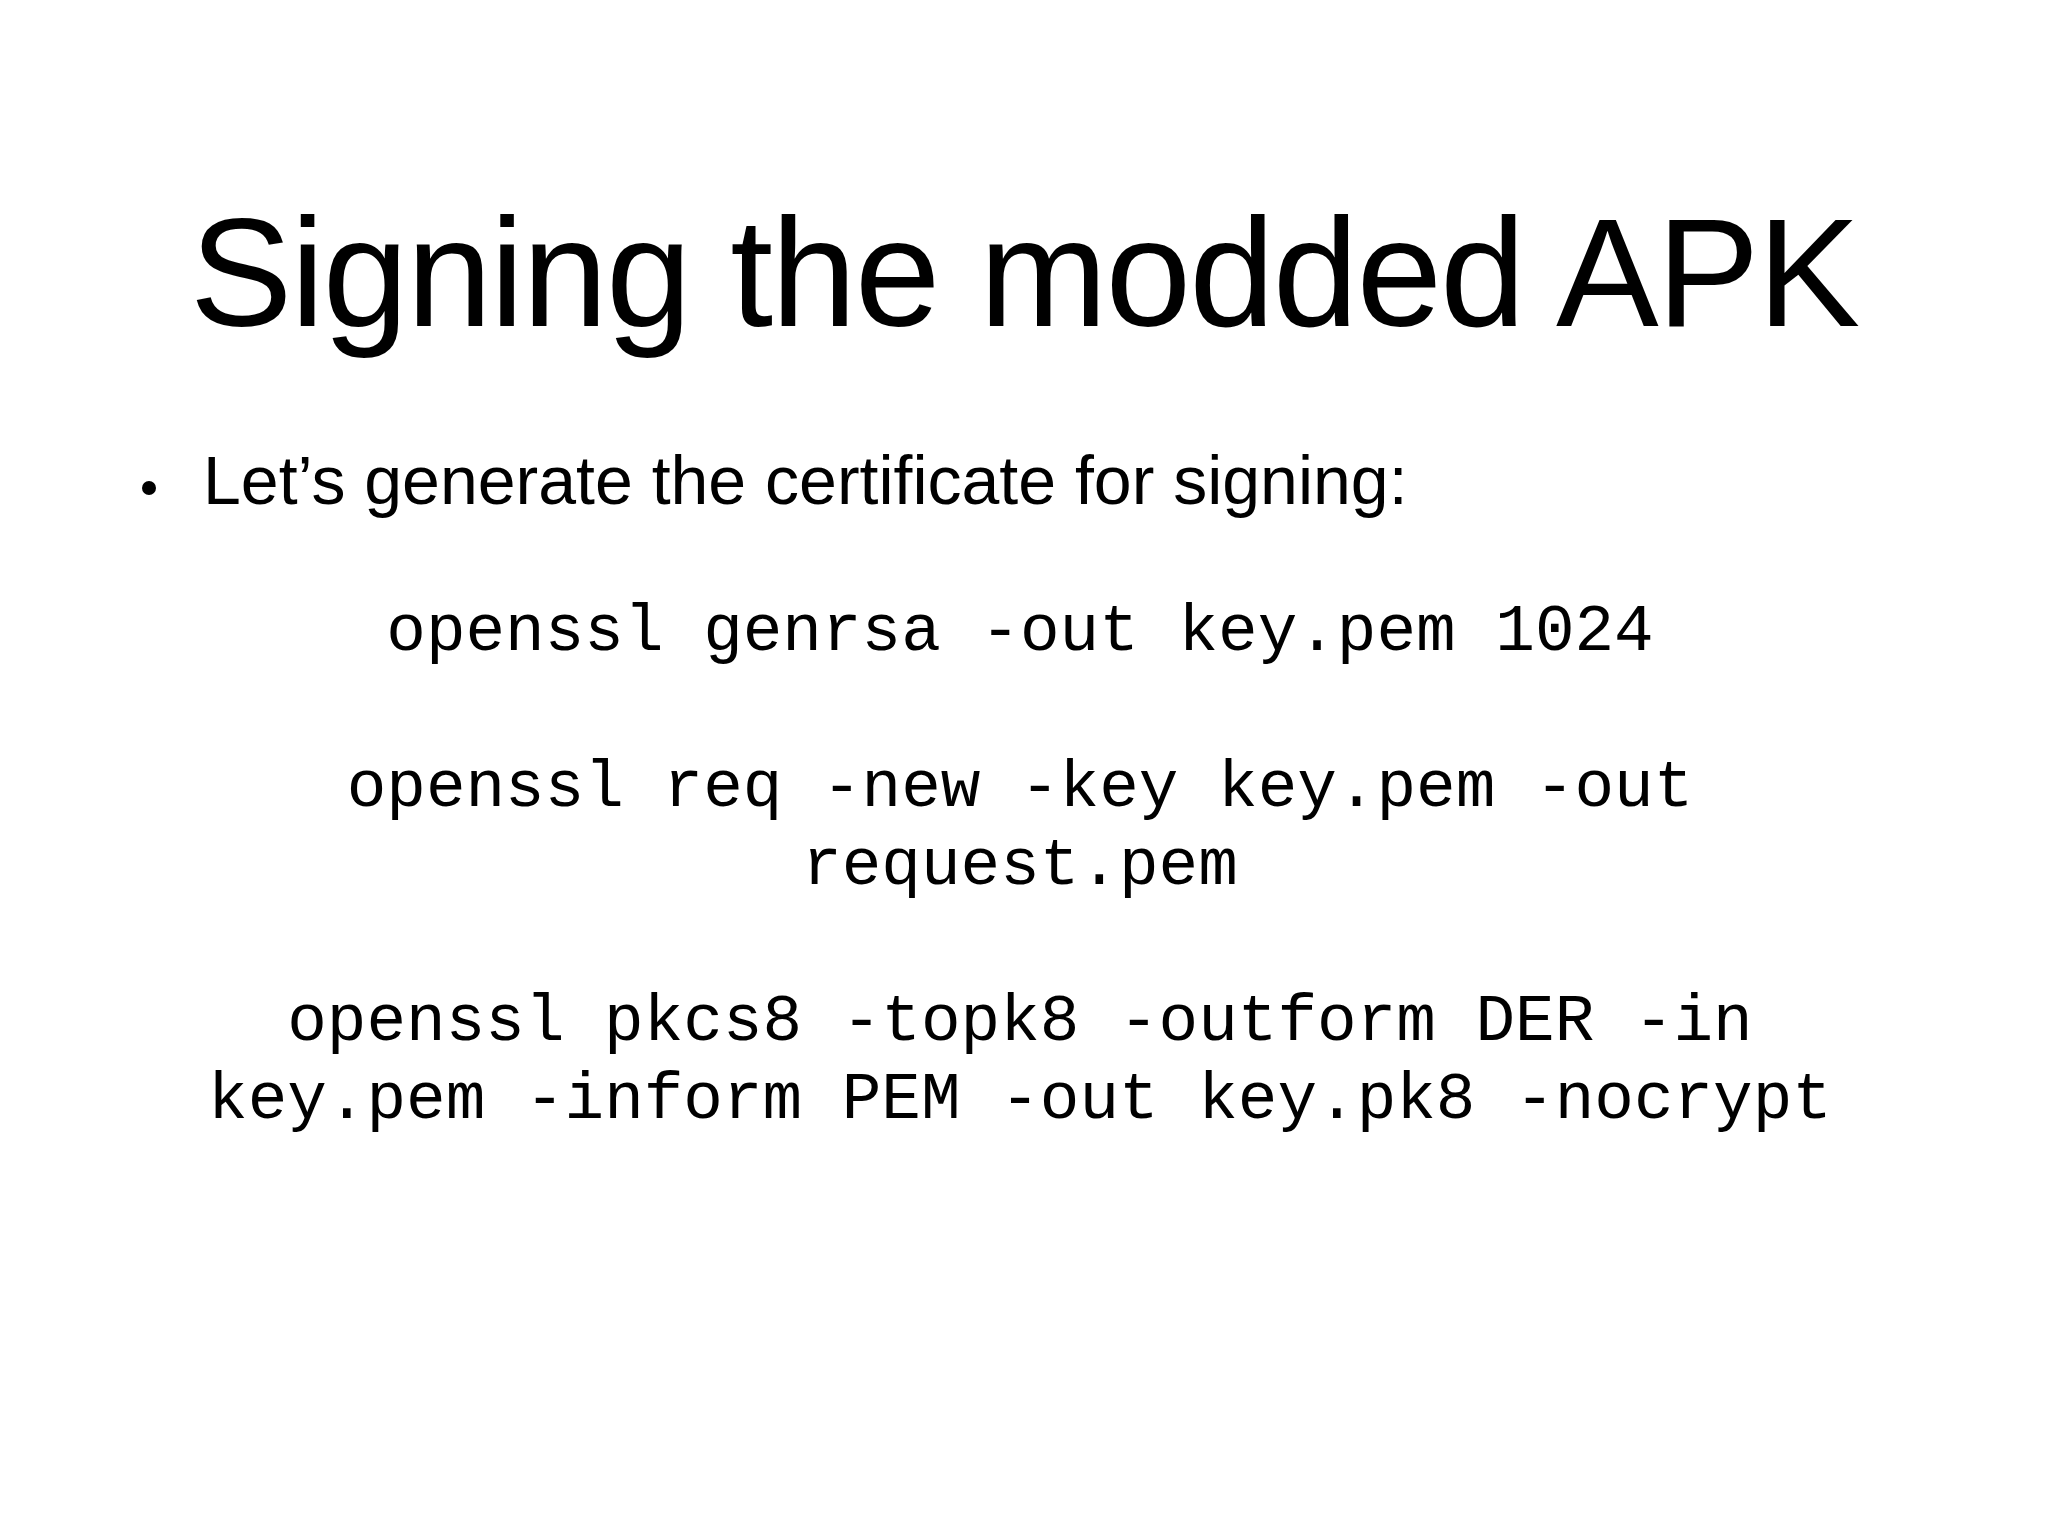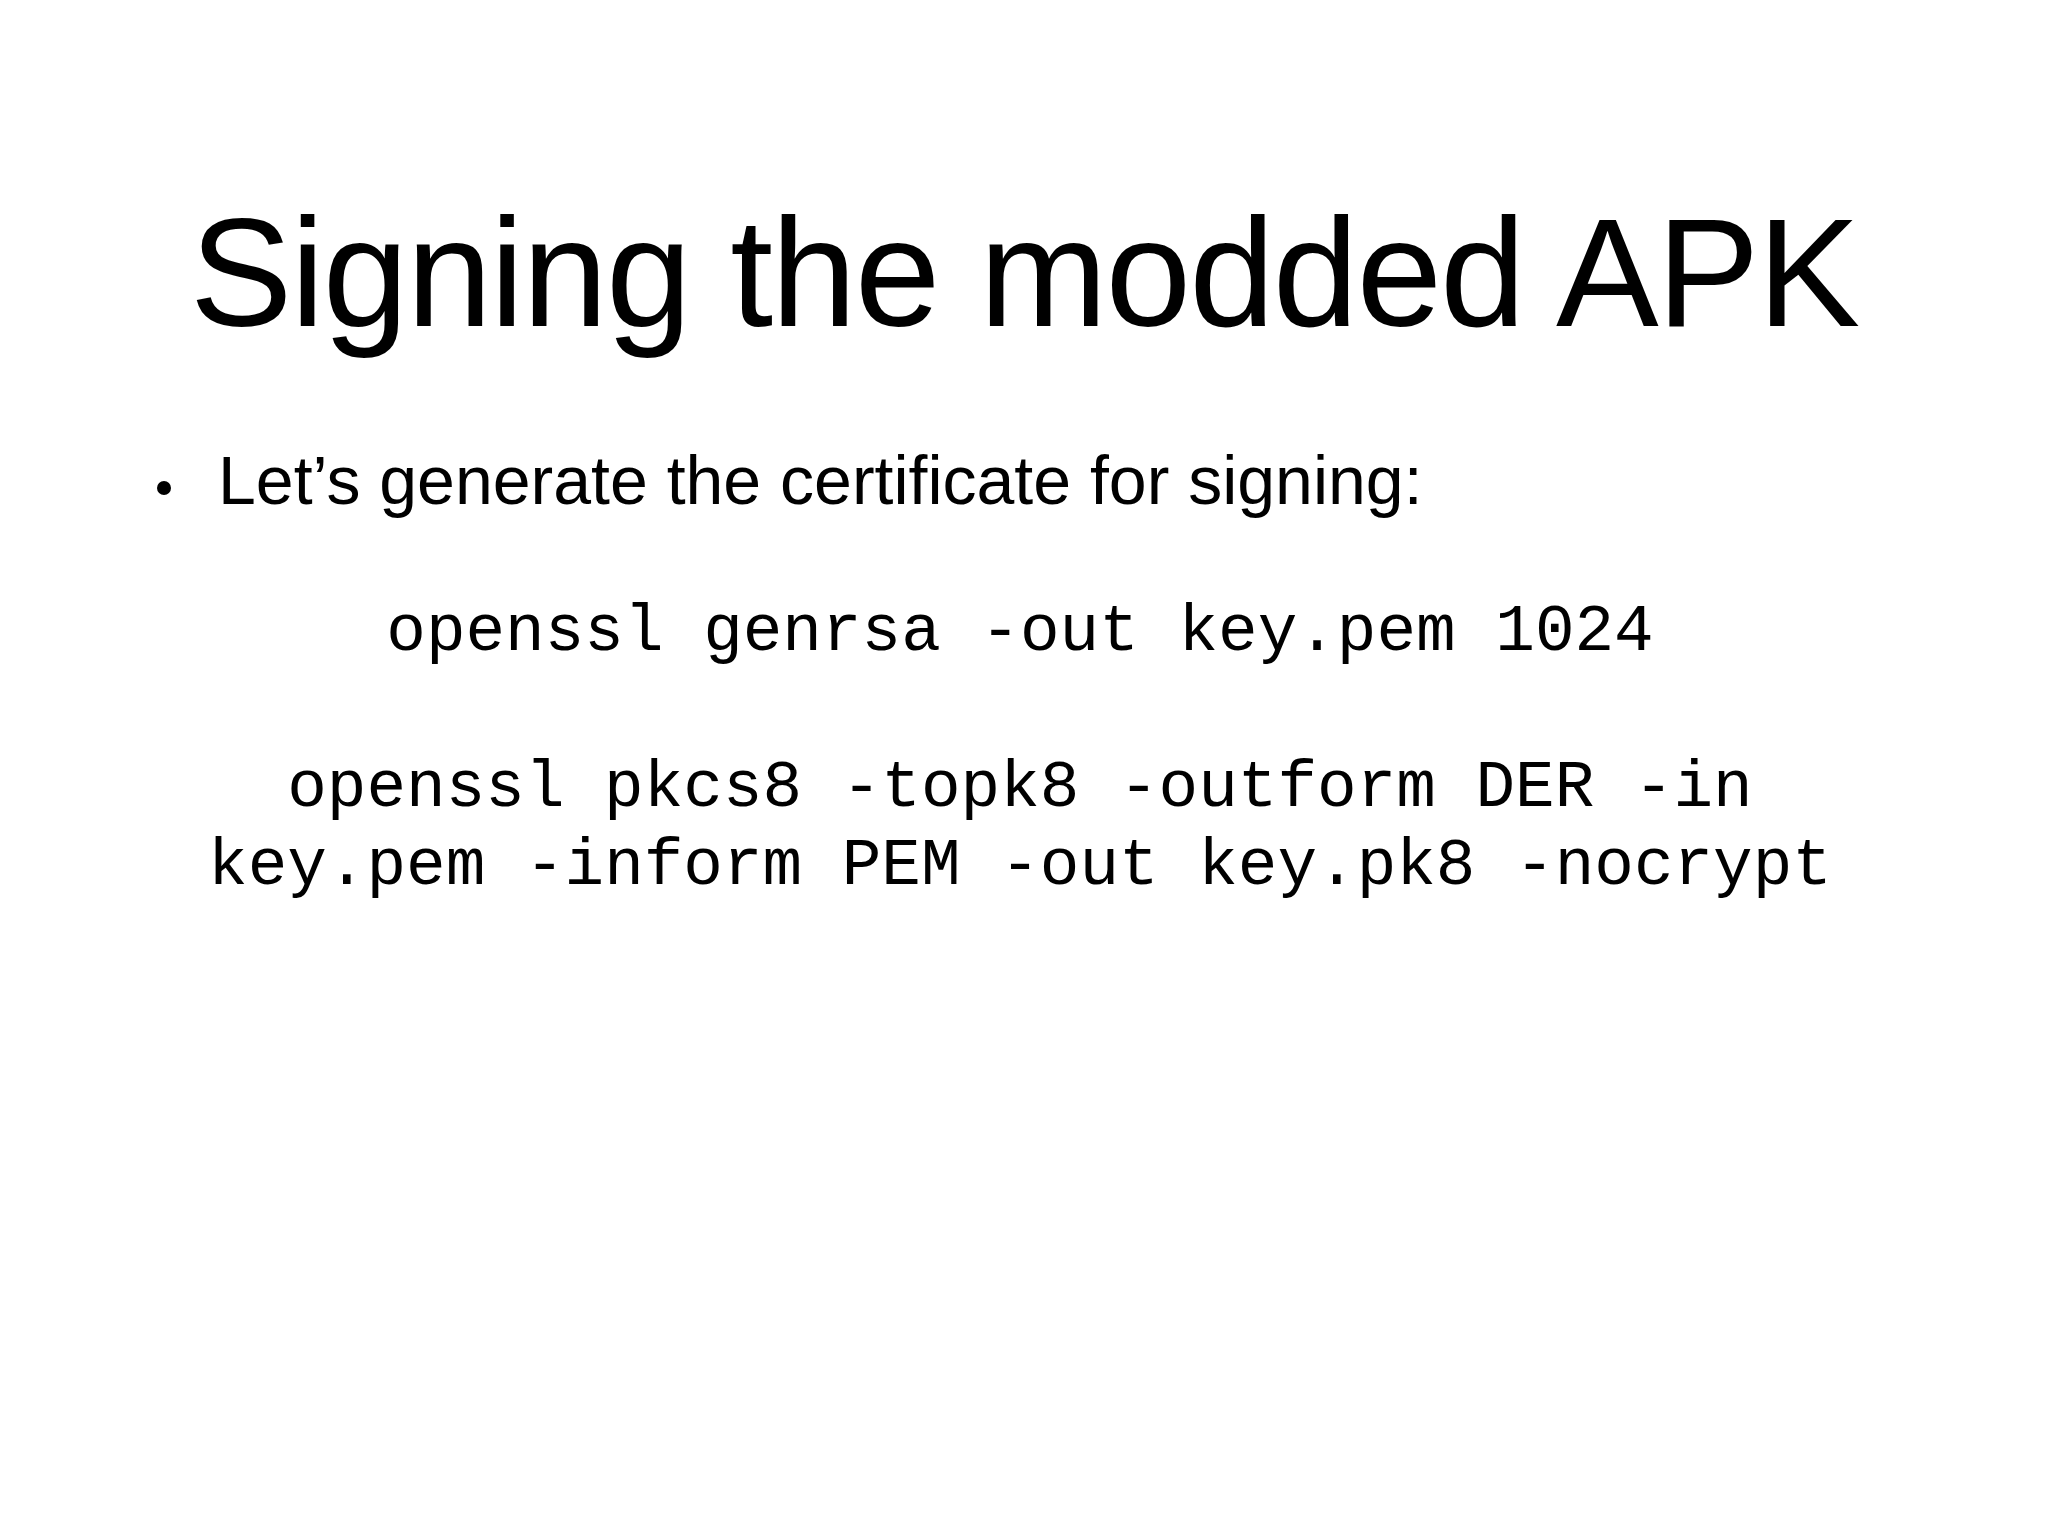--- a/index.html
+++ b/index.html
@@ -32,21 +32,21 @@
     font-weight: 400;
     font-size: 154px;
     line-height: 182px;
     letter-spacing: -2px;
     white-space: nowrap;
     color: #000000;
   }
   .bullet-row {
     position: absolute;
     top: 440px;
-    left: 157px;
+    left: 142px;
     display: flex;
     align-items: flex-start;
   }
   .bullet-marker {
     width: 14px;
     height: 14px;
     border-radius: 50%;
     background: #000000;
     margin-top: 41px;
     flex: 0 0 auto;
@@ -85,17 +85,19 @@
 
   <h1 class="title">Signing the modded APK</h1>
 
   <div class="bullet-row">
     <span class="bullet-marker"></span>
     <span class="bullet-text">Let’s generate the certificate for signing:</span>
   </div>
 
   <div class="commands">
     <div class="command">openssl genrsa -out key.pem 1024</div>
+    <div class="command">openssl req -new -key key.pem -out
+request.pem</div>
     <div class="command">openssl pkcs8 -topk8 -outform DER -in
 key.pem -inform PEM -out key.pk8 -nocrypt</div>
   </div>
 
 </div>
 
 </body></html>

